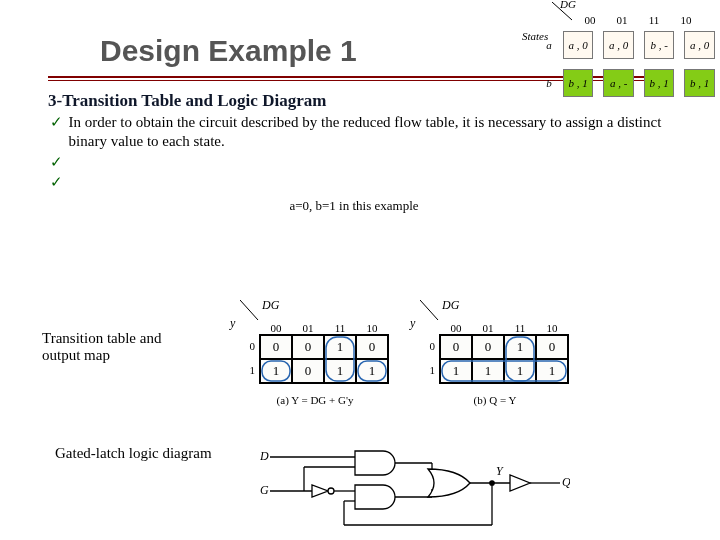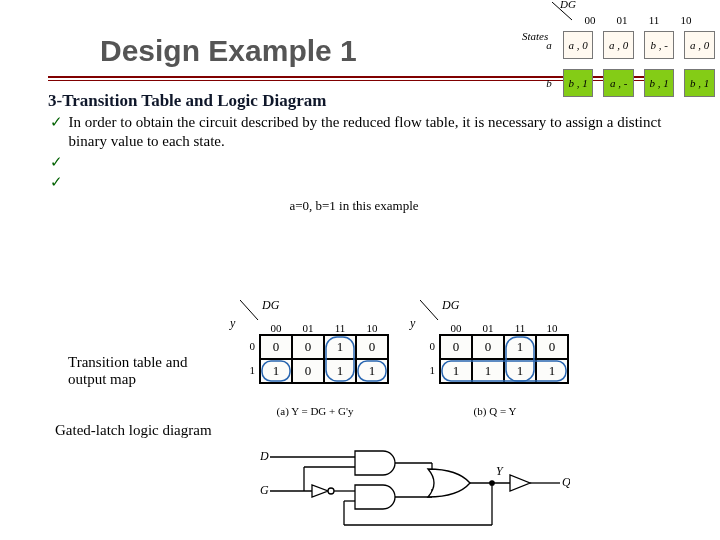--- a/index.html
+++ b/index.html
@@ -5,38 +5,38 @@
 body { margin: 0; padding: 0; font-family: "Times New Roman", serif; background: #fff; }
 .slide { width: 720px; height: 540px; position: relative; }
 .title { font-family: Arial, sans-serif; font-size: 30px; color: #555; font-weight: bold; padding: 34px 0 8px 100px; }
 .title-rule-wrap { padding: 0 48px; }
 .title-rule { height: 0; border-top: 2px solid #800000; border-bottom: 1px solid #800000; padding-top: 2px; }
 .subtitle { font-family: "Comic Sans MS", "Times New Roman", serif; font-size: 17px; color: #0f172a; font-weight: bold; padding: 10px 0 2px 48px; }
 .bullets { padding: 0 48px 0 50px; }
 .bullets .row { display: flex; align-items: flex-start; font-family: "Comic Sans MS", "Times New Roman", serif; font-size: 15px; color: #000; line-height: 1.25; margin-bottom: 2px; }
 .bullets .check { color: #006000; font-family: Arial, sans-serif; margin-right: 6px; }
 .centerline { font-family: "Comic Sans MS", serif; font-size: 13px; text-align: center; padding: 4px 12px 10px 0; }
-.caption1 { position: absolute; left: 68px; top: 330px; width: 150px; font-family: "Comic Sans MS", serif; font-size: 15px; margin-top: 24px; }
-.caption2 { position: absolute; left: 55px; top: 422px; font-family: "Comic Sans MS", serif; font-size: 15px; }
+.caption1 { position: absolute; left: 42px; top: 330px; width: 150px; font-family: "Comic Sans MS", serif; font-size: 15px; }
+.caption2 { position: absolute; left: 55px; top: 445px; font-family: "Comic Sans MS", serif; font-size: 15px; }
 
 
 .kmaps { position: absolute; left: 225px; top: 300px; display: flex; font-family: "Times New Roman", serif; }
 .kmap { display: flex; flex-direction: column; align-items: center; margin: 0 15px; }
 .kmap-head { position: relative; width: 150px; height: 22px; }
 .kmap-head .y { position: absolute; left: -10px; top: 16px; font-style: italic; font-size: 12px; }
 .kmap-head .dg { position: absolute; left: 22px; top: -2px; font-style: italic; font-size: 12px; }
 .kmap-head svg { position: absolute; left: 0; top: 0; }
 .kmap-cols { display: flex; margin-left: 18px; }
 .kmap-cols div { width: 32px; text-align: center; font-size: 11px; }
 .kmap-body { display: flex; }
 .kmap-rowlabels div { height: 24px; width: 14px; text-align: right; font-size: 11px; line-height: 24px; padding-right: 4px; }
 .kmap-grid { border: 1px solid #000; }
 .kmap-grid .r { display: flex; }
 .kmap-grid .c { width: 32px; height: 24px; border: 1px solid #000; box-sizing: border-box; text-align: center; font-size: 13px; line-height: 22px; position: relative; background: #fcfcfa; }
-.kmap-caption { font-size: 11px; margin-top: 21px; }
+.kmap-caption { font-size: 11px; margin-top: 10px; }
 
 
 .frag { position: absolute; right: 0; top: 0; width: 200px; font-family: "Times New Roman", serif; font-size: 11px; }
 .frag .cols { display: flex; margin-left: 54px; }
 .frag .cols div { width: 32px; text-align: center; }
 .frag .row { display: flex; align-items: center; }
 .frag .lab { width: 48px; text-align: right; padding-right: 6px; font-style: italic; }
 .frag .cell { width: 45px; height: 28px; border: 1px solid #777; box-sizing: border-box; text-align: center; line-height: 26px; background: #fff; margin: 5px; font-style: italic; }
 .frag .rA .cell { background: #fff9f0; }
 .frag .rB .cell { background: #84cc16; }

